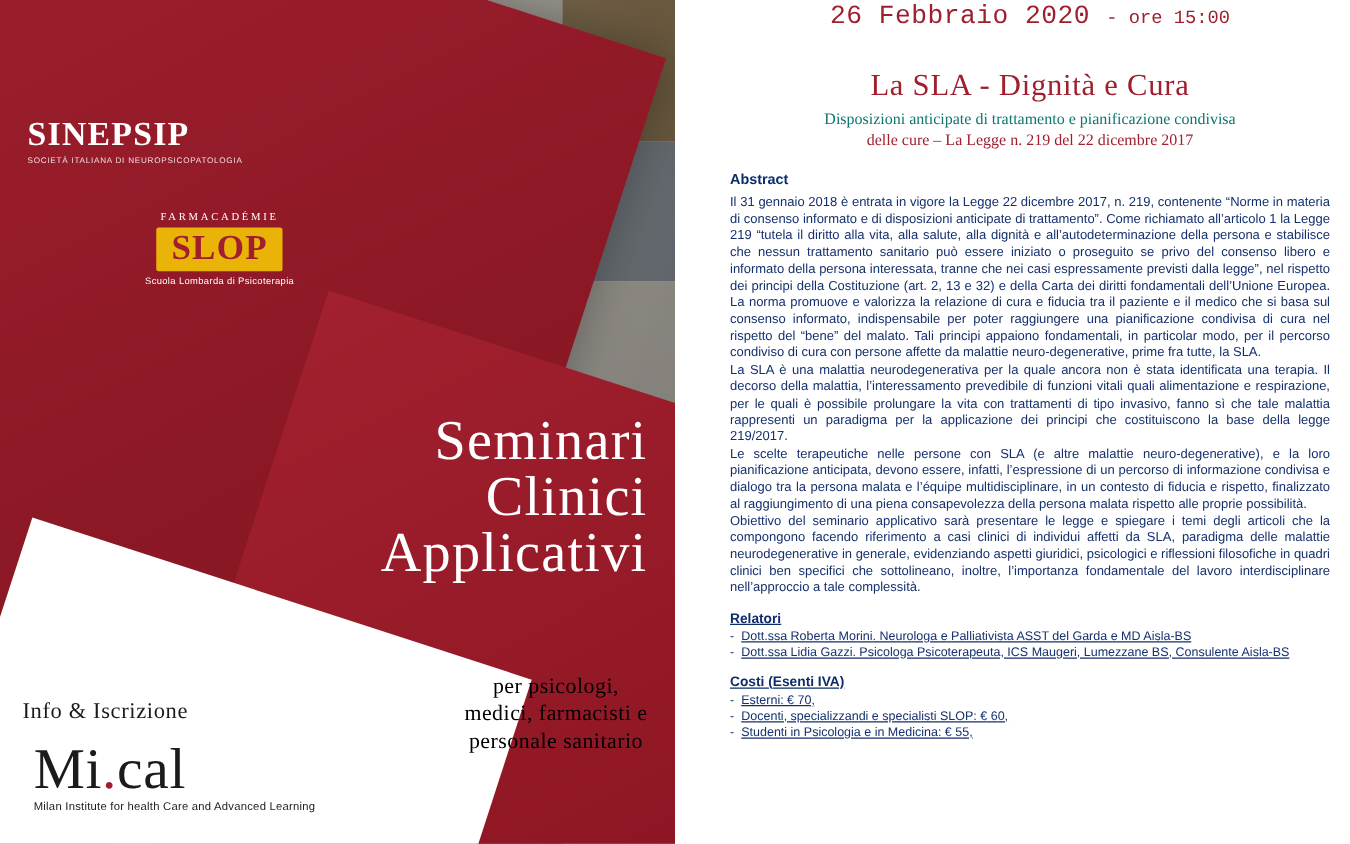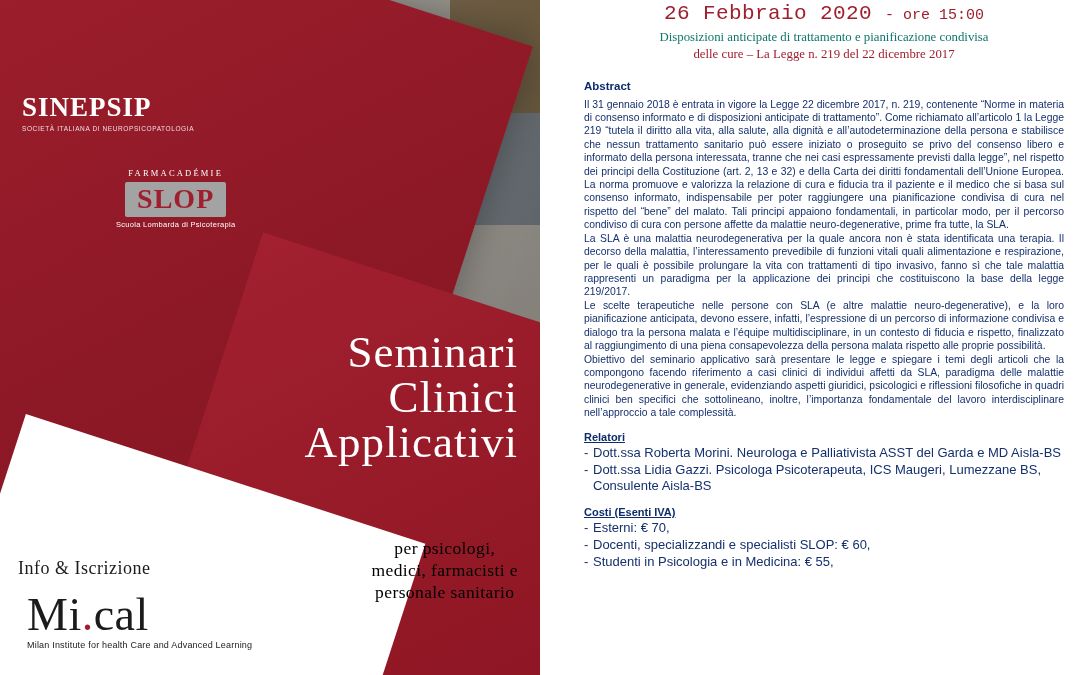--- a/index.html
+++ b/index.html
@@ -75,21 +75,21 @@
   .logo-sinepsip .sub{
     font-size:6.5px; letter-spacing:.6px; margin-top:2px; color:#f0dcdf;
   }
   .logo-slop{ position:absolute; left:116px; top:168px; text-align:center; }
   .slop-kicker{
     color:#ffffff; font-size:8.5px; letter-spacing:2.2px; margin-bottom:4px;
     font-family:"Liberation Serif", serif;
   }
   .slop-badge{
     display:inline-block;
-    background:#a3a3a3; color:#9f1f2e;
+    background:#eab308; color:#9f1f2e;
     font-family:"Liberation Serif", serif;
     font-weight:bold; font-size:28px; letter-spacing:1px;
     padding:1px 12px 2px 12px;
     border-radius:2px;
   }
   .slop-sub{ color:#ffffff; font-size:7.5px; margin-top:3px; letter-spacing:.3px; }
 
   
   .seminari{
     position:absolute; right:22px; top:330px;
@@ -163,21 +163,21 @@
     text-align:justify;
   }
   .body-text p{ margin:0; }
 
   .sec-label{
     color:#0d2c6b; font-weight:bold; font-size:11px;
     margin-top:11px; margin-bottom:2px;text-decoration:underline;
   }
   .bullets{ margin:0; padding:0; list-style:none; }
   .bullets li{
-    color:#15306e; font-size:13px; line-height:1.3; padding-left:9px; position:relative;
+    color:#15306e; font-size:10px; line-height:1.3; padding-left:9px; position:relative;text-decoration:underline;
   }
   .bullets li:before{
     content:"-"; position:absolute; left:0; top:0;
   }
 </style>
 </head>
 <body>
 
 <div class="page">
 
@@ -260,20 +260,21 @@
     </div>
   </div>
 
   <div class="right">
 
     <div class="r-head">
       <div class="r-date">
         <span>26 Febbraio 2020</span>
         <span class="ore">- ore 15:00</span>
       </div>
+      <div class="r-title">La SLA - Dignità e Cura</div>
       <div class="r-sub1">Disposizioni  anticipate di trattamento e pianificazione condivisa</div>
       <div class="r-sub2">delle cure – La Legge n. 219 del 22 dicembre 2017</div>
     </div>
 
     <div class="abstract-label">Abstract</div>
 
     <div class="body-text">
       <p>Il 31 gennaio 2018 è entrata in vigore la Legge 22 dicembre 2017, n. 219, contenente “Norme in materia di consenso informato e di disposizioni anticipate di trattamento”. Come richiamato all’articolo 1 la Legge 219 “tutela il diritto alla vita, alla salute, alla dignità e all’autodeterminazione della persona e stabilisce che nessun trattamento sanitario può essere iniziato o proseguito se privo del consenso libero e informato della persona interessata, tranne che nei casi espressamente previsti dalla legge”, nel rispetto dei principi della Costituzione (art. 2, 13 e 32) e della Carta dei diritti fondamentali dell’Unione Europea. La norma promuove e valorizza la relazione di cura e fiducia tra il paziente e il medico che si basa sul consenso informato, indispensabile per poter raggiungere una pianificazione condivisa di cura nel rispetto del “bene” del malato. Tali principi appaiono fondamentali, in particolar modo, per il percorso condiviso di cura con persone affette da malattie neuro-degenerative, prime fra tutte, la SLA.</p>
       <p>La SLA è una malattia neurodegenerativa per la quale ancora non è stata identificata una terapia. Il decorso della malattia, l’interessamento prevedibile di funzioni vitali quali alimentazione e respirazione, per le quali è possibile prolungare la vita con trattamenti di tipo invasivo, fanno sì che tale malattia rappresenti un paradigma per la applicazione dei principi che costituiscono la base della legge 219/2017.</p>
       <p>Le scelte terapeutiche nelle persone con SLA (e altre malattie neuro-degenerative), e la loro pianificazione anticipata, devono essere, infatti, l’espressione di un percorso di informazione condivisa e dialogo tra la persona malata e l’équipe multidisciplinare, in un contesto di fiducia e rispetto, finalizzato al raggiungimento di una piena consapevolezza della persona malata rispetto alle proprie possibilità.</p>

